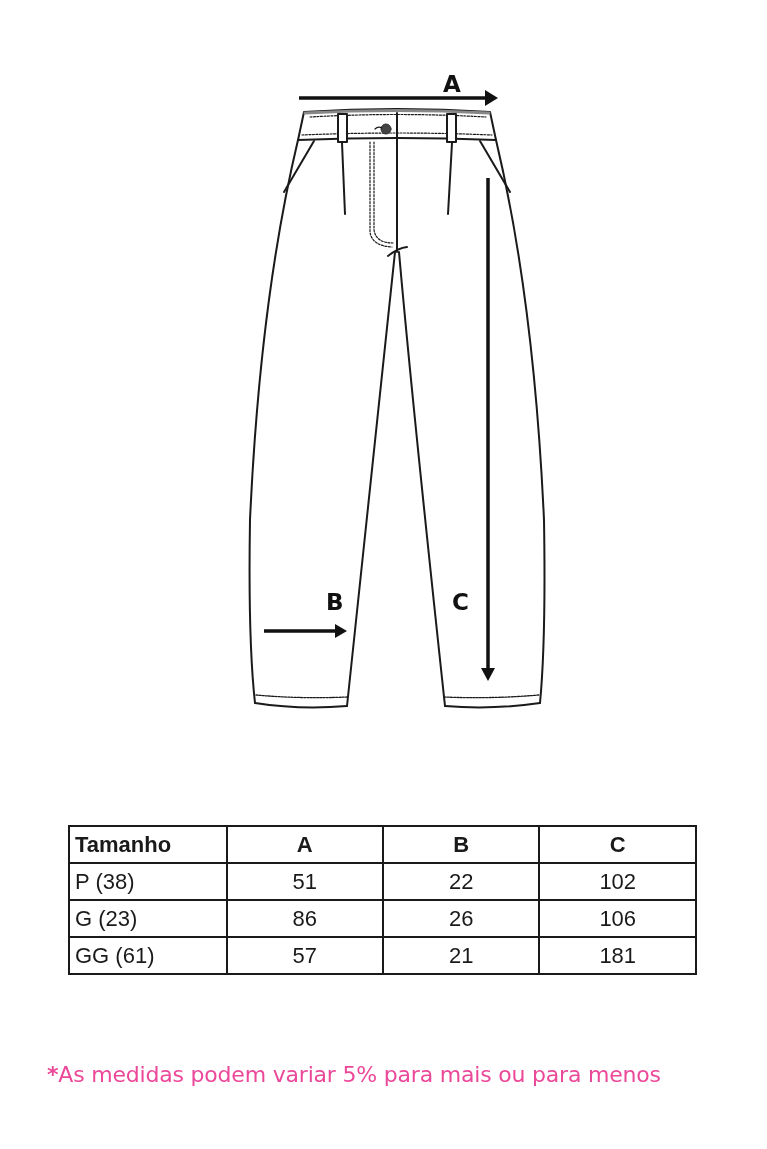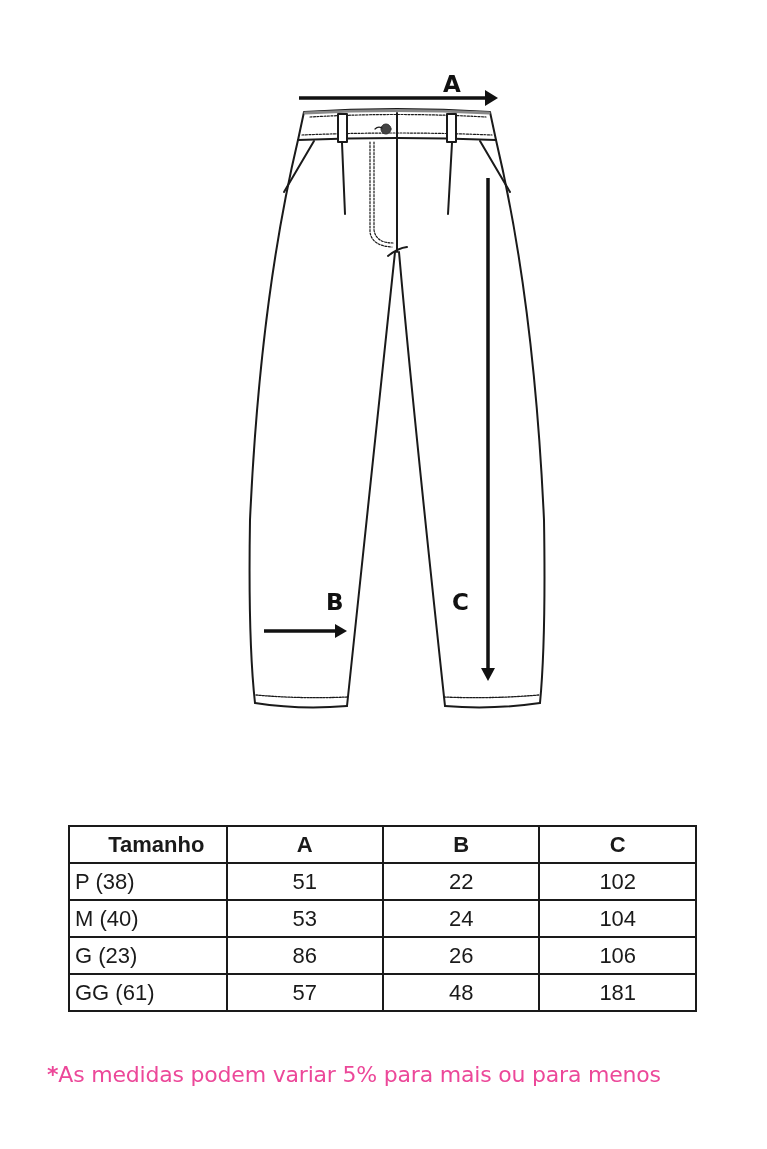--- a/index.html
+++ b/index.html
@@ -7,21 +7,21 @@
     .drawing { position: absolute; left: 0; top: 0; width: 767px; height: 760px; }
     .size-table {
       position: absolute; left: 68px; top: 825px; width: 629px;
       border-collapse: collapse; table-layout: fixed;
       font-family: "Liberation Sans", sans-serif; font-size: 22px; color: #1a1a1a;
     }
     .size-table th, .size-table td {
       border: 2px solid #1a1a1a; height: 35px; padding: 0 6px; line-height: 35px;
     }
     .size-table th { font-weight: bold; text-align: center; }
-    .size-table th.first { text-align: center; padding-left: 23px; }
+    .size-table th.first { text-align: left; padding-left: 5px; }
     .size-table td { text-align: center; }
     .size-table td.first { text-align: left; padding-left: 5px; margin-left: 44px; }
     .col-size { width: 157px; }
     .col-a { width: 156px; }
     .col-b { width: 156px; }
     .col-c { width: 156px; }
     .footnote {
       position: absolute; left: 47px; top: 1062px; width: 700px;
       font-family: "DejaVu Sans", sans-serif; font-size: 22px; color: #ec4899;
       white-space: nowrap; letter-spacing: -0.2px;
@@ -104,35 +104,29 @@
     </tr>
   </thead>
   <tbody>
     <tr>
       <td class="first">P (38)</td>
       <td>51</td>
       <td>22</td>
       <td>102</td>
     </tr>
     <tr>
-      <td class="first">M (40)</td>
-      <td>53</td>
-      <td>24</td>
-      <td>104</td>
-    </tr>
-    <tr>
       <td class="first">G (23)</td>
       <td>86</td>
       <td>26</td>
       <td>106</td>
     </tr>
     <tr>
       <td class="first">GG (61)</td>
       <td>57</td>
-      <td>48</td>
+      <td>21</td>
       <td>181</td>
     </tr>
   </tbody>
 </table>
 
 <div class="footnote">
   <span class="star">*</span><span>As medidas podem variar 5% para mais ou para menos</span>
 </div>
 
 </body></html>

